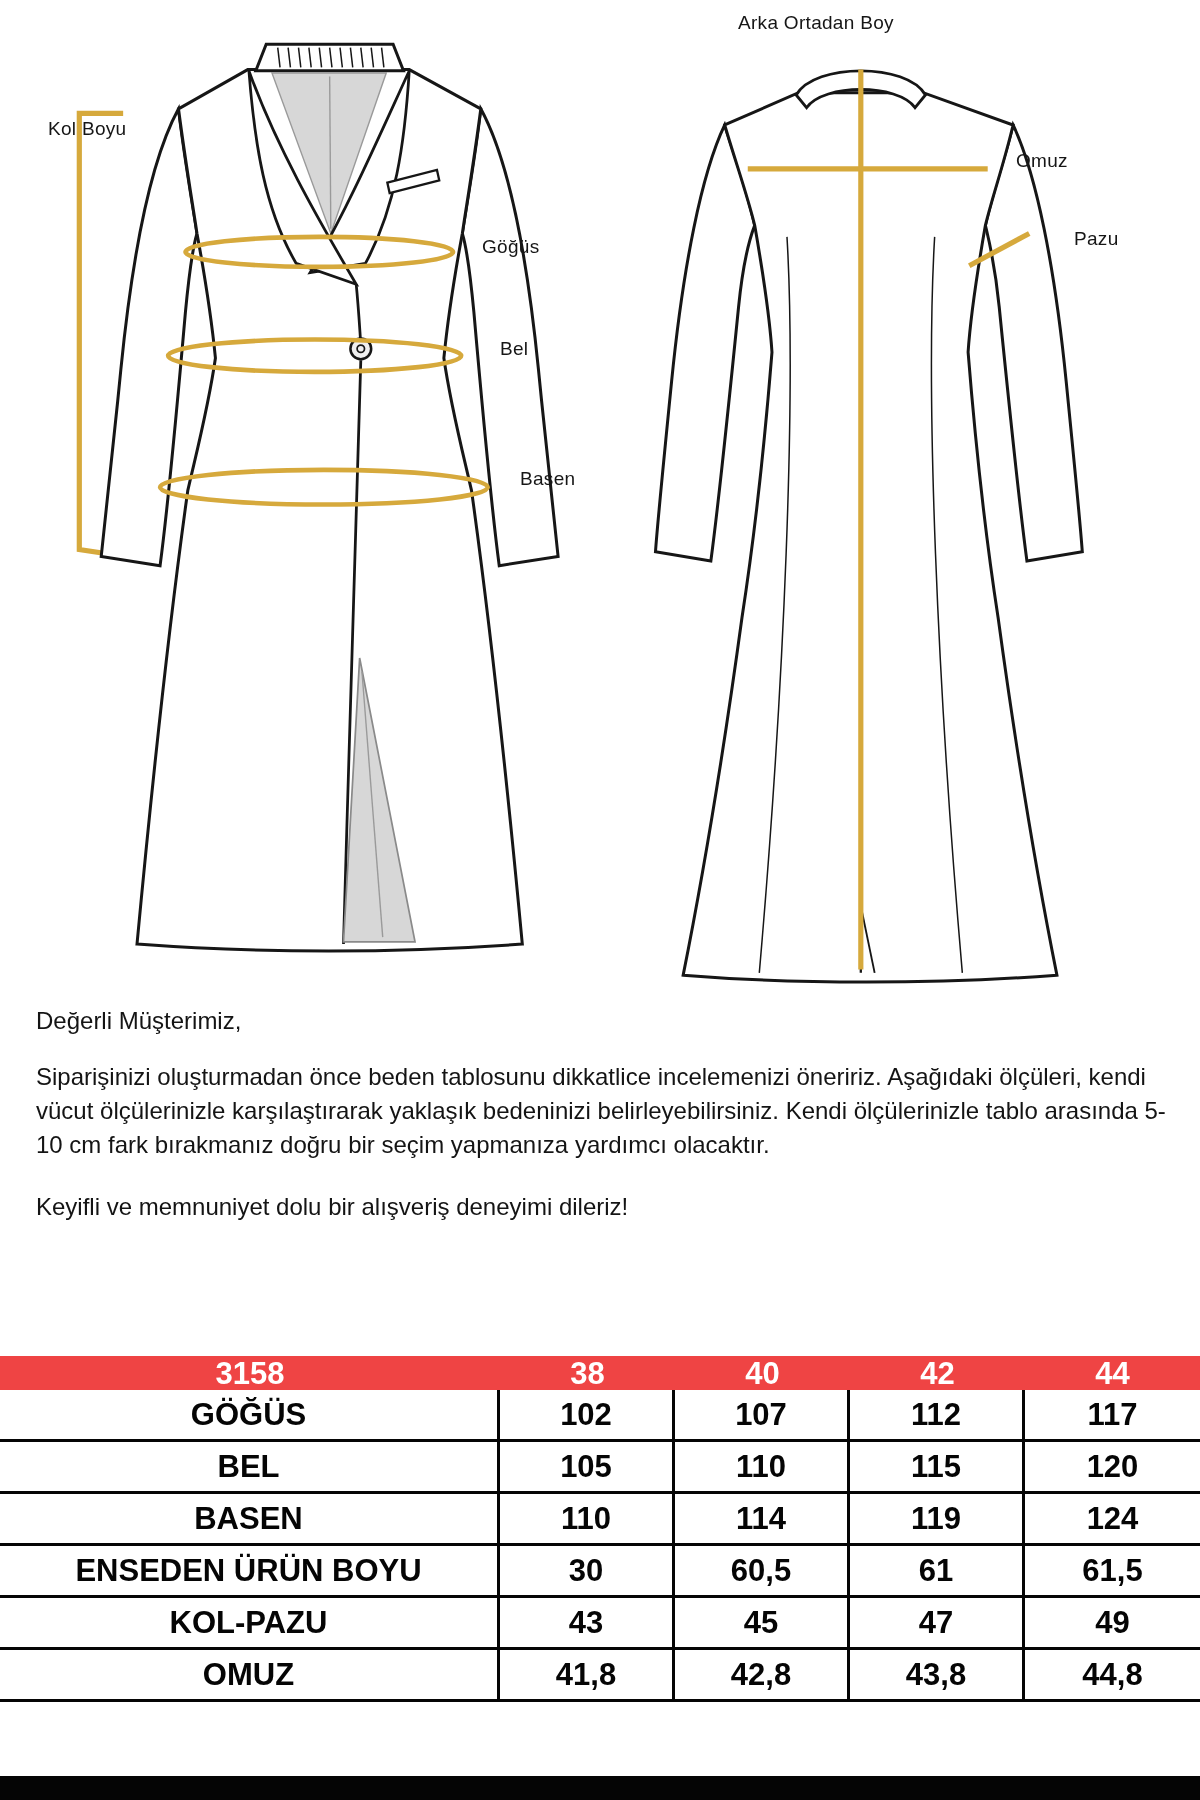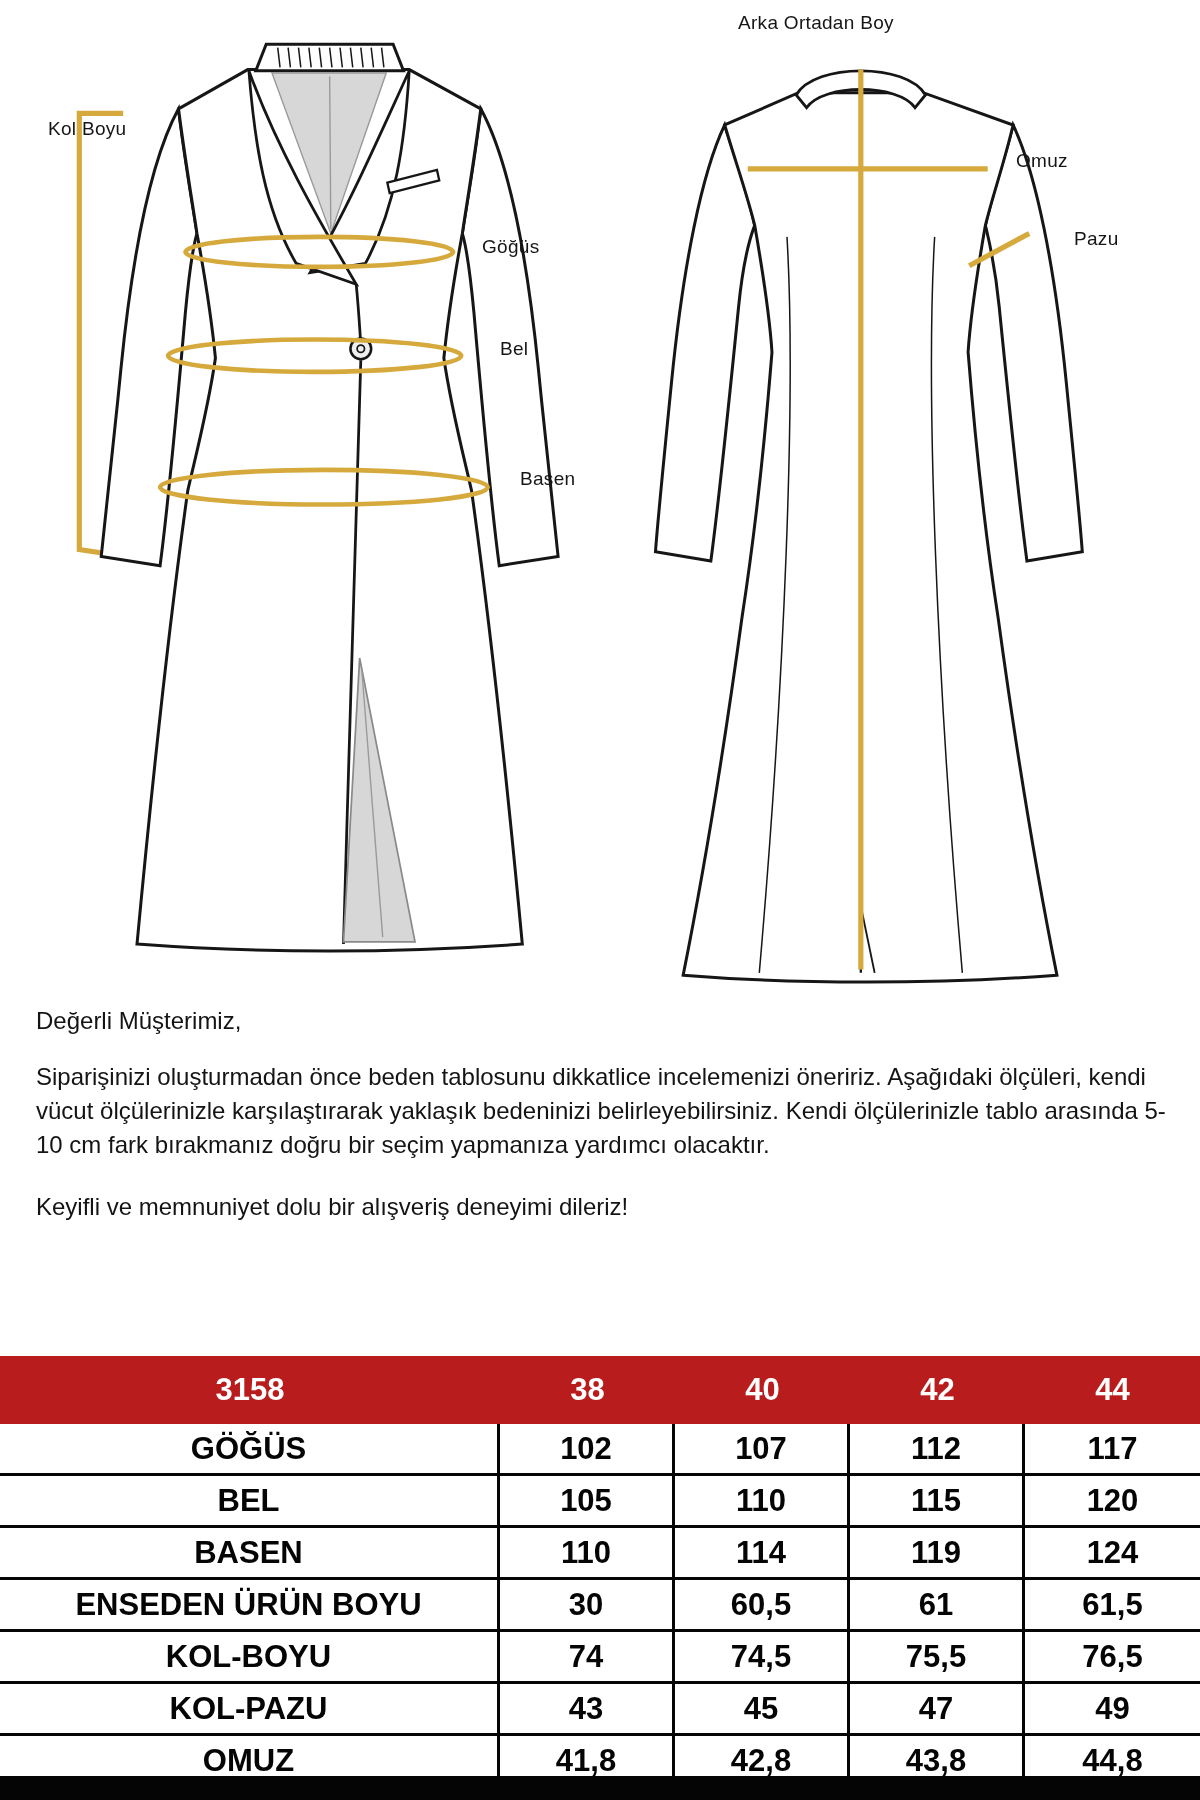--- a/index.html
+++ b/index.html
@@ -14,21 +14,21 @@
   }
   .info {
     position:absolute; left:36px; top:1004px; width:1150px;
     font-size:24px; line-height:34px; color:#141414;
   }
   .info .greet { margin-bottom:22px; }
   .info .closing { margin-top:28px; }
   .size-table { position:absolute; left:0; top:1356px; width:1200px; }
   .thead {
     display:grid; grid-template-columns:500px 175px 175px 175px 175px;
-    background:#b91c1c; color:#ffffff; height:68px; align-items:center;
+    background:#ef4444; color:#ffffff; height:34px; align-items:center;
   }
   .thead .cell { text-align:center; font-weight:bold; font-size:31px; }
   .trow {
     display:grid; grid-template-columns:500px 175px 175px 175px 175px;
     height:52px; border-bottom:3px solid #050505;
   }
   .trow .cell {
     height:100%; display:flex; align-items:center; justify-content:center;
     font-weight:bold; font-size:31px; color:#050505; border-right:3px solid #050505;
   }
@@ -152,27 +152,20 @@
       <div class="cell">124</div>
     </div>
     <div class="trow">
       <div class="cell">ENSEDEN ÜRÜN BOYU</div>
       <div class="cell">30</div>
       <div class="cell">60,5</div>
       <div class="cell">61</div>
       <div class="cell">61,5</div>
     </div>
     <div class="trow">
-      <div class="cell">KOL-BOYU</div>
-      <div class="cell">74</div>
-      <div class="cell">74,5</div>
-      <div class="cell">75,5</div>
-      <div class="cell">76,5</div>
-    </div>
-    <div class="trow">
       <div class="cell">KOL-PAZU</div>
       <div class="cell">43</div>
       <div class="cell">45</div>
       <div class="cell">47</div>
       <div class="cell">49</div>
     </div>
     <div class="trow">
       <div class="cell">OMUZ</div>
       <div class="cell">41,8</div>
       <div class="cell">42,8</div>

